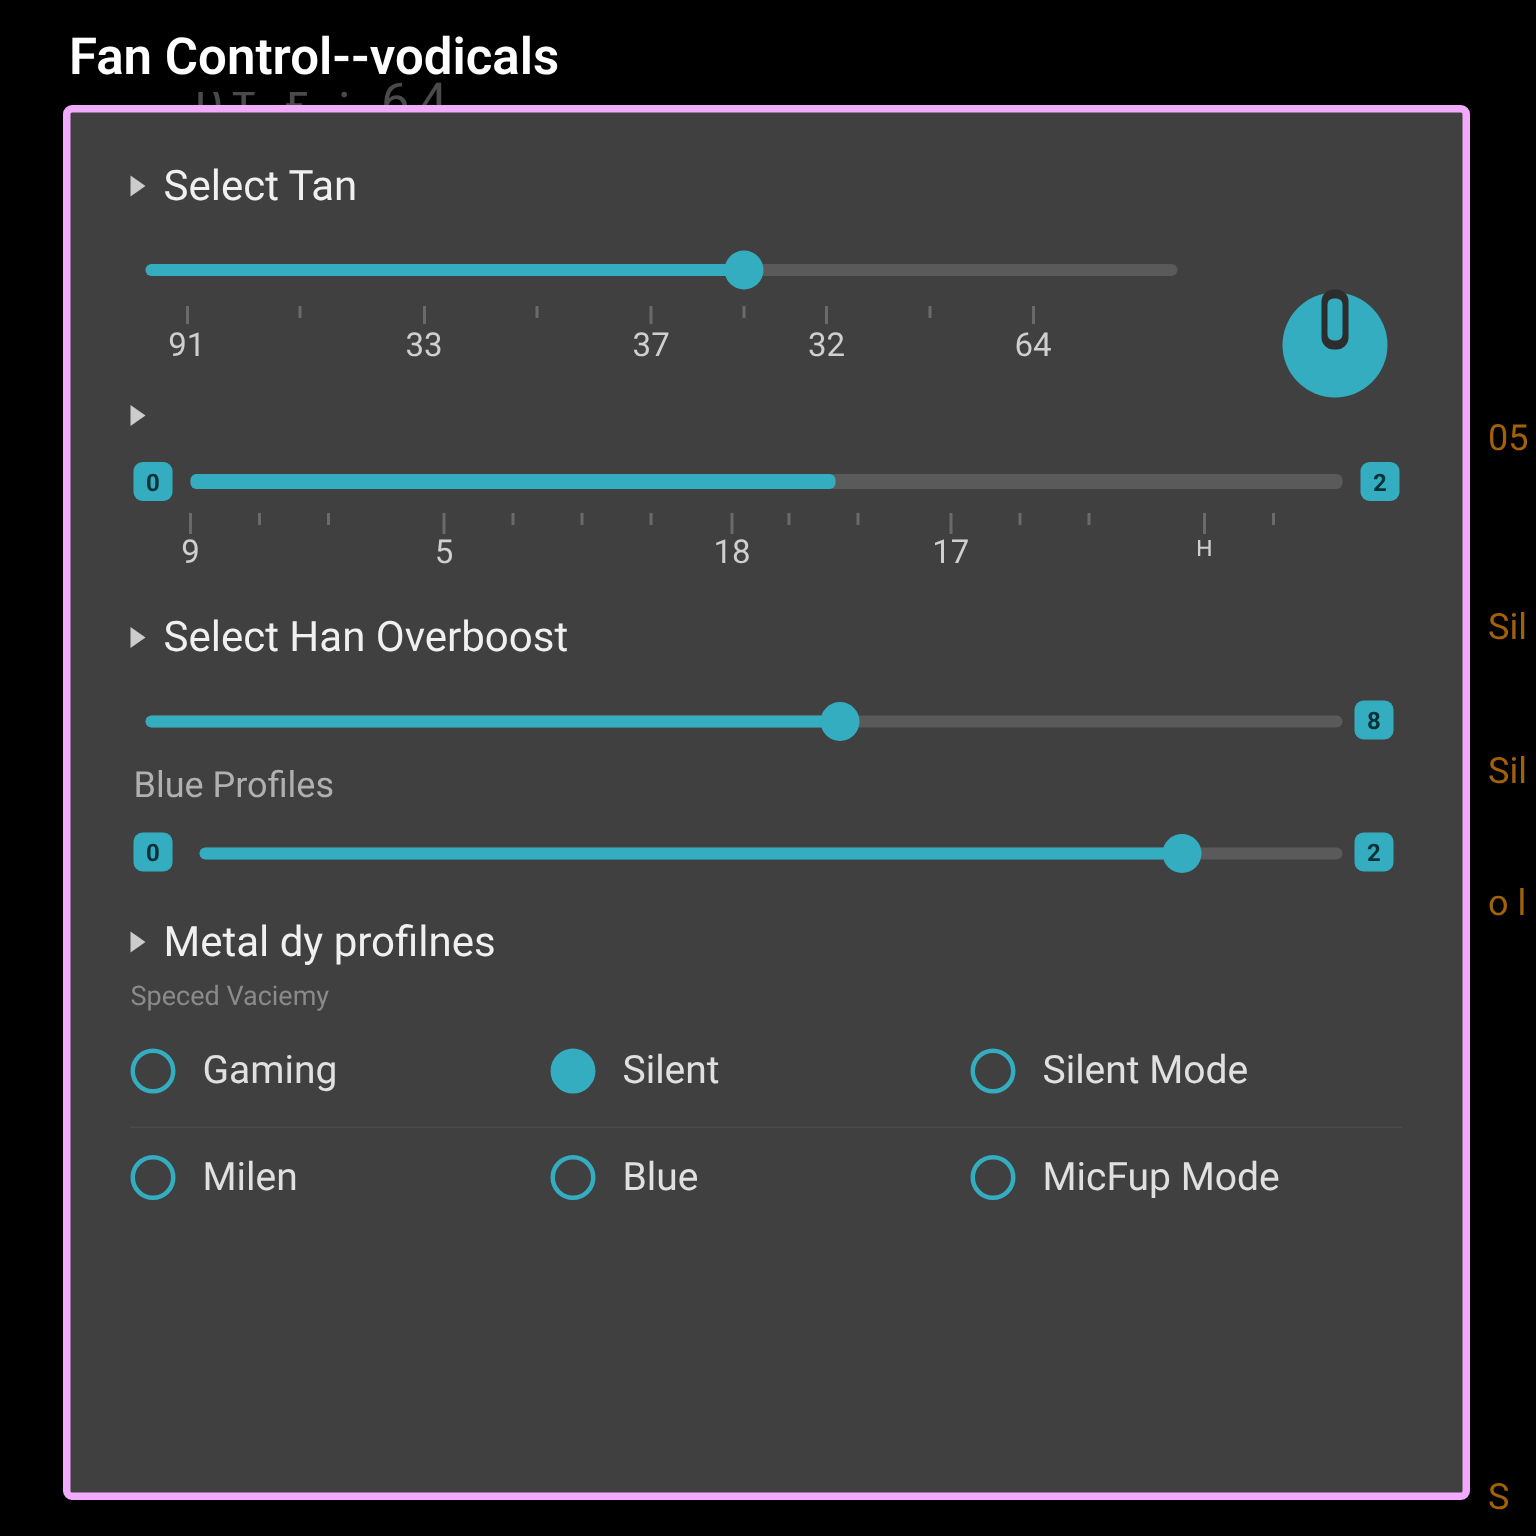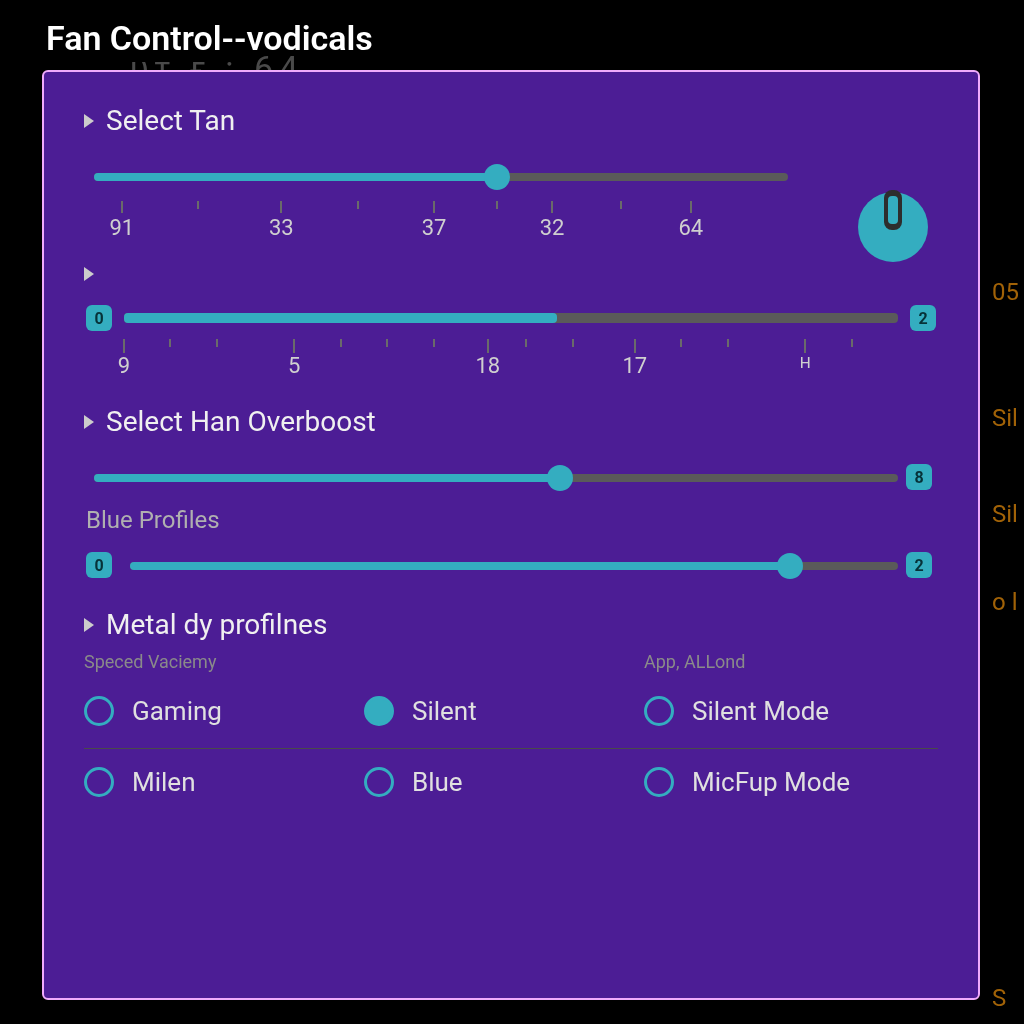--- a/index.html
+++ b/index.html
@@ -21,22 +21,22 @@
     position: absolute;
     top: 48px; left: 130px;
     font-size: 34px;
     color: #4a4a4a;
     letter-spacing: 6px;
   }
   .panel {
     position: absolute;
     top: 70px; left: 42px;
     width: 938px; height: 930px;
-    background: #4c1d95;
-    border: 2px solid #f0abfc;
+    background: #404040;
+    border: 5px solid #f0abfc;
     border-radius: 6px;
     padding: 22px 0 0 0;
   }
   .section {
     padding: 0 40px;
   }
   .section-header {
     display: flex;
     align-items: center;
     gap: 12px;
@@ -314,21 +314,20 @@
   <div class="section" style="margin-top:28px;">
     <div class="section-header" style="margin-bottom:10px;">
       <div class="collapse-icon"></div>
       <div class="section-title">Metal dy profilnes</div>
     </div>
   </div>
 
   <div class="radio-grid" style="row-gap:0; margin-top:0;">
     <div class="col-header">Speced Vaciemy</div>
     <div></div>
-    <div class="col-header">App, ALLond</div>
   </div>
 
   <div class="radio-grid" id="row1">
       <div class="radio-item">
         <div class="radio-circle"></div>
         <div class="radio-label">Gaming</div>
       </div>
       <div class="radio-item">
         <div class="radio-circle filled"></div>
         <div class="radio-label">Silent</div>

